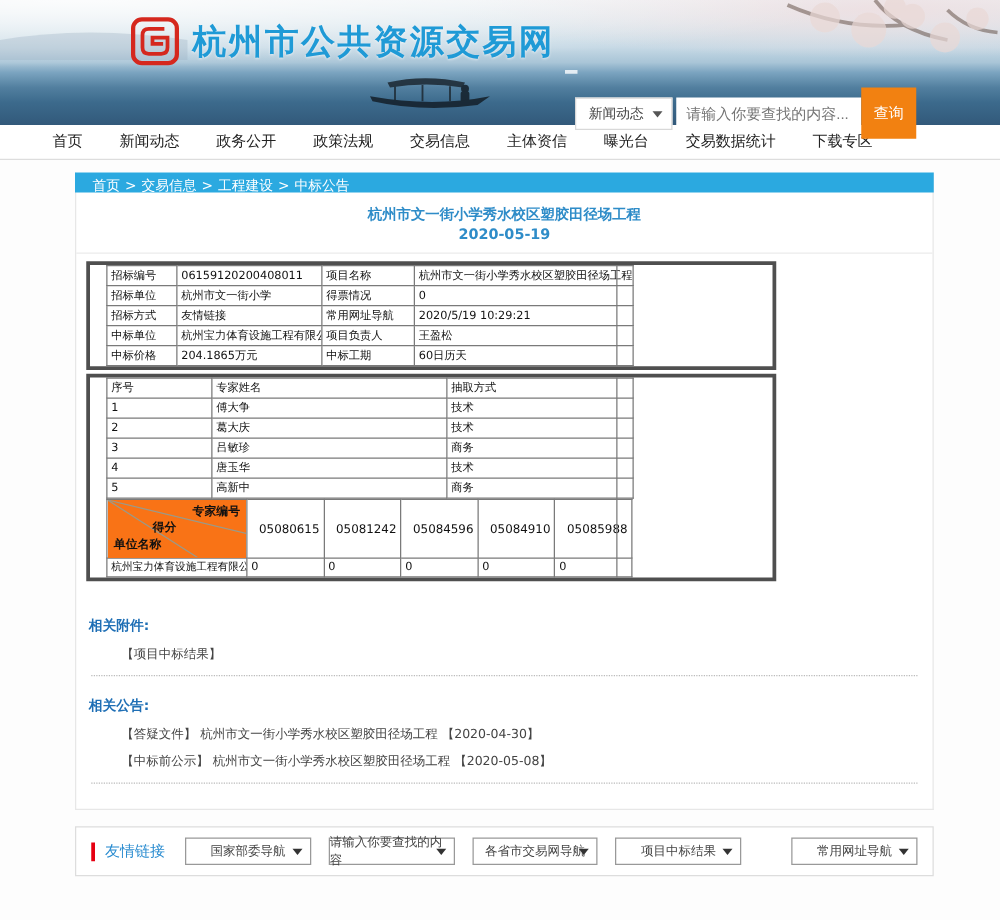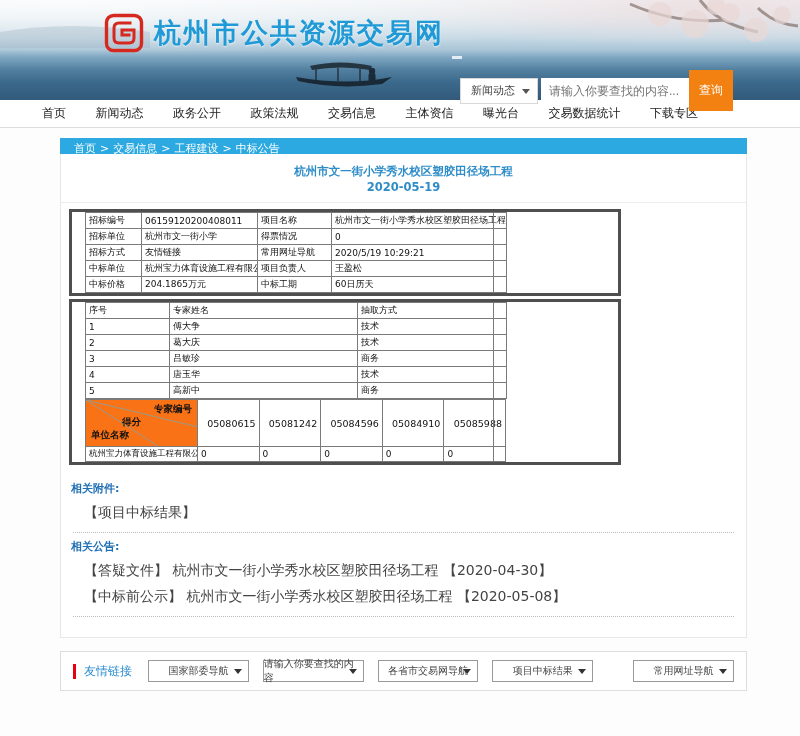--- a/index.html
+++ b/index.html
@@ -71,22 +71,22 @@
   .sec-title.mid{border-top:1px solid #7a7a7a;}
   .score-corner{position:relative;background:#f97316;height:46px;padding:0;}
   .score-corner svg{position:absolute;left:0;top:0;}
   .score-corner .c-top{position:absolute;right:5px;top:3px;font-weight:bold;font-size:9.5px;}
   .score-corner .c-mid{position:absolute;left:36px;top:16px;font-weight:bold;font-size:9.5px;}
   .score-corner .c-bot{position:absolute;left:5px;bottom:4px;font-weight:bold;font-size:9.5px;}
   .score-id{text-align:right;vertical-align:middle;font-size:9.5px;}
   .unit-cell{font-size:8.5px;}
   
   .rel{padding:12px 10px 14px;}
-  .rel-title{color:#1f6fb5;font-weight:bold;font-size:11px;margin-top:4px;}
-  .rel-item{color:#444;font-size:14px;margin:8px 0 4px 13px;cursor:pointer;}
+  .rel-title{color:#1f6fb5;font-weight:bold;font-size:11px;margin-top:16px;}
+  .rel-item{color:#444;font-size:10px;margin:8px 0 4px 26px;cursor:pointer;}
   .dotted{border-bottom:1px dotted #bbb;margin:10px 2px 6px;}
   
   .links{
     width:687px;margin:13px 0 0 60px;background:#fff;border:1px solid #ddd;height:40px;
     display:flex;align-items:center;box-sizing:border-box;padding:0 8px;
   }
   .links .bar{width:3px;height:15px;background:#e60012;margin:0 8px 0 4px;}
   .links .lk-title{color:#2a8cd0;font-size:12px;margin-right:16px;white-space:nowrap;}
   .lk-select{flex:1;height:22px;margin-right:14px;justify-content:center;font-size:10px;border-color:#999;}
   .lk-select:last-child{margin-right:4px;margin-left:26px;}

